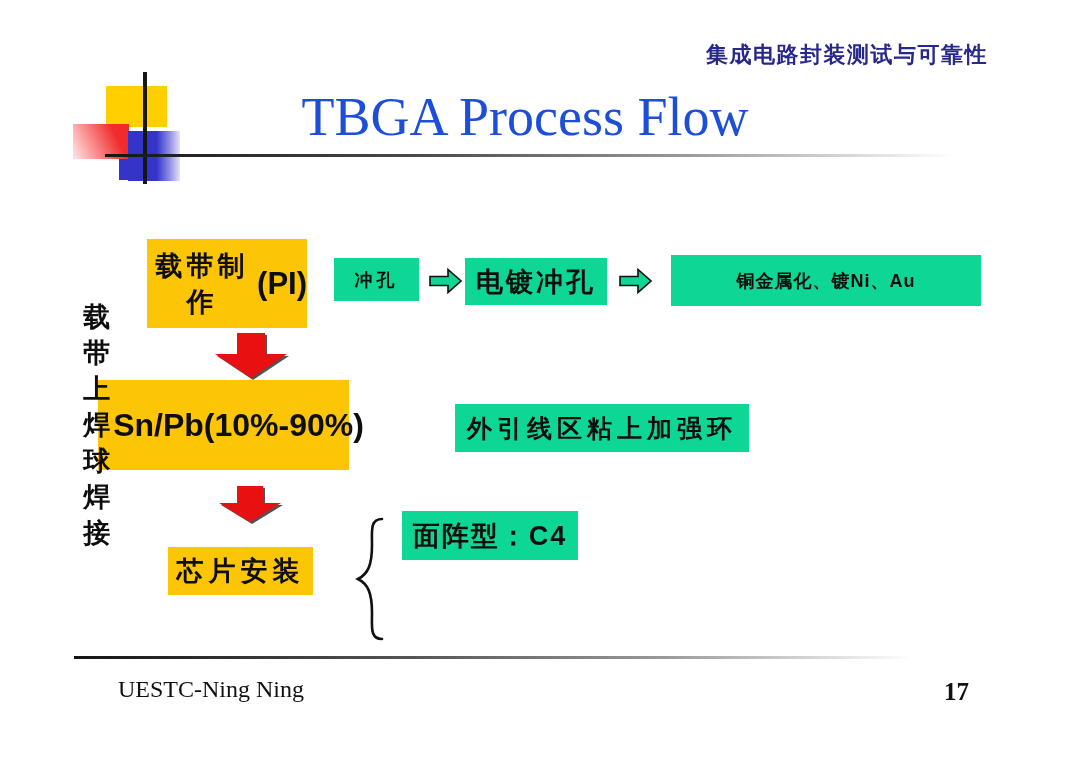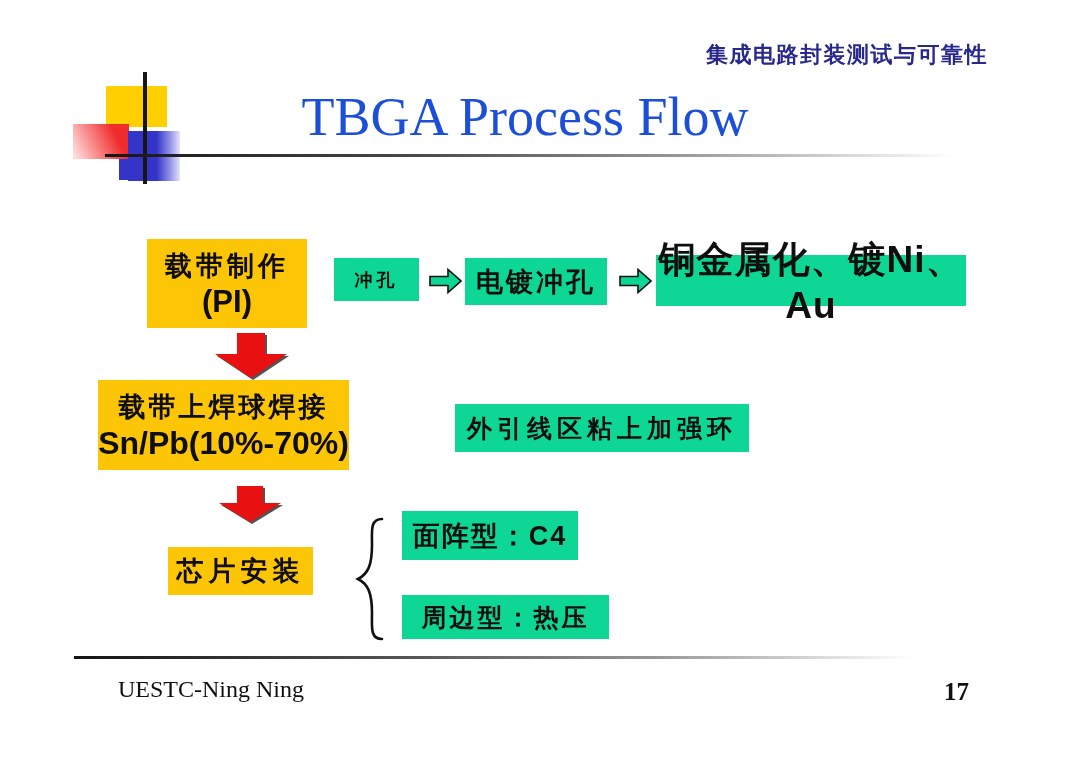--- a/index.html
+++ b/index.html
@@ -3,21 +3,21 @@
 <meta charset="utf-8">
 <style>
   html,body{margin:0;padding:0;background:#fff;}
   .slide{position:relative;width:1080px;height:763px;background:#ffffff;overflow:hidden;
          font-family:"Liberation Sans",sans-serif;color:#101010;}
   .abs{position:absolute;}
   .box{position:absolute;display:flex;align-items:center;justify-content:center;
        text-align:center;font-weight:bold;color:#0e0e0e;}
   .yellow{background:#FCC506;}
   .green{background:#0ED795;}
-  .col{flex-direction:column;}
+  .col{flex-direction:row;}
 
   
   #course-title{left:706px;top:40px;font-size:22px;font-weight:bold;color:#28288C;
                 letter-spacing:1.5px;white-space:nowrap;}
   #slide-title{left:0;top:86px;width:1050px;text-align:center;font-size:54px;
                font-family:"Liberation Serif",serif;color:#1d4ed8;}
 
   
   #deco-yellow{left:106px;top:86px;width:61px;height:41px;background:#FFCF00;}
   #deco-red{left:73px;top:124px;width:56px;height:35px;
@@ -28,21 +28,21 @@
   #deco-vline{left:143px;top:72px;width:4px;height:112px;background:#161616;}
   #deco-hline{left:105px;top:154px;width:895px;height:3px;
               background:linear-gradient(90deg,#161616,#4a4a4a 35%,#9a9a9a 65%,rgba(255,255,255,0) 95%);}
 
   
   #box-tape-fab{left:147px;top:239px;width:160px;height:89px;}
   #box-tape-fab .l1{font-size:27px;letter-spacing:4px;}
   #box-tape-fab .l2{font-size:31px;}
   #box-punch{left:334px;top:258px;width:85px;height:43px;font-size:18px;letter-spacing:4px;}
   #box-plate-punch{left:465px;top:258px;width:142px;height:47px;font-size:27px;letter-spacing:3px;}
-  #box-metallization{left:656px;top:255px;width:310px;height:51px;font-size:37px;letter-spacing:1px;}
+  #box-metallization{left:671px;top:255px;width:310px;height:51px;font-size:18px;letter-spacing:1px;}
   #box-ball-attach{left:98px;top:380px;width:251px;height:90px;}
   #box-ball-attach .l1{font-size:27px;letter-spacing:3px;}
   #box-ball-attach .l2{font-size:32px;}
   #box-stiffener{left:455px;top:404px;width:294px;height:48px;font-size:25px;letter-spacing:5px;}
   #box-die-attach{left:168px;top:547px;width:145px;height:48px;font-size:27px;letter-spacing:5px;}
   #box-area-array{left:402px;top:511px;width:176px;height:49px;font-size:27px;letter-spacing:2px;}
   #box-peripheral{left:402px;top:595px;width:207px;height:44px;font-size:25px;letter-spacing:3px;}
 
   
   #arrow-r1{left:429px;top:268px;}
@@ -106,21 +106,21 @@
   </div>
 
   <div class="abs red-arrow" id="arrow-d1">
     <svg width="72" height="45" viewBox="0 0 72 45">
       <polygon points="22,0 50,0 50,21 72,21 36,45 0,21 22,21" fill="#E81010"></polygon>
     </svg>
   </div>
 
   <div class="box yellow col" id="box-ball-attach">
     <span class="l1">载带上焊球焊接</span>
-    <span class="l2">Sn/Pb(10%-70%)</span>
+    <span class="l2">Sn/Pb(10%-90%)</span>
   </div>
 
   <div class="box green" id="box-stiffener">
     <span>外引线区粘上加强环</span>
   </div>
 
   <div class="abs red-arrow" id="arrow-d2">
     <svg width="62" height="36" viewBox="0 0 62 36">
       <polygon points="18,0 44,0 44,17 62,17 31,36 0,17 18,17" fill="#E81010"></polygon>
     </svg>
@@ -133,21 +133,18 @@
   <div class="abs" id="brace">
     <svg width="38" height="124" viewBox="0 0 38 124">
       <path d="M 30 2 C 18 2 20 14 20 28 C 20 48 16 57 6 62 C 16 67 20 76 20 96 C 20 110 18 122 30 122" fill="none" stroke="#111" stroke-width="2.6" stroke-linecap="round"></path>
     </svg>
   </div>
 
   <div class="box green" id="box-area-array">
     <span>面阵型：C4</span>
   </div>
 
-  <div class="box green" id="box-peripheral">
-    <span>周边型：热压</span>
-  </div>
 
   <div class="abs" id="footer-line"></div>
   <div class="abs" id="footer-author">UESTC-Ning Ning</div>
   <div class="abs" id="page-number">17</div>
 
 </div>
 
 </body></html>

